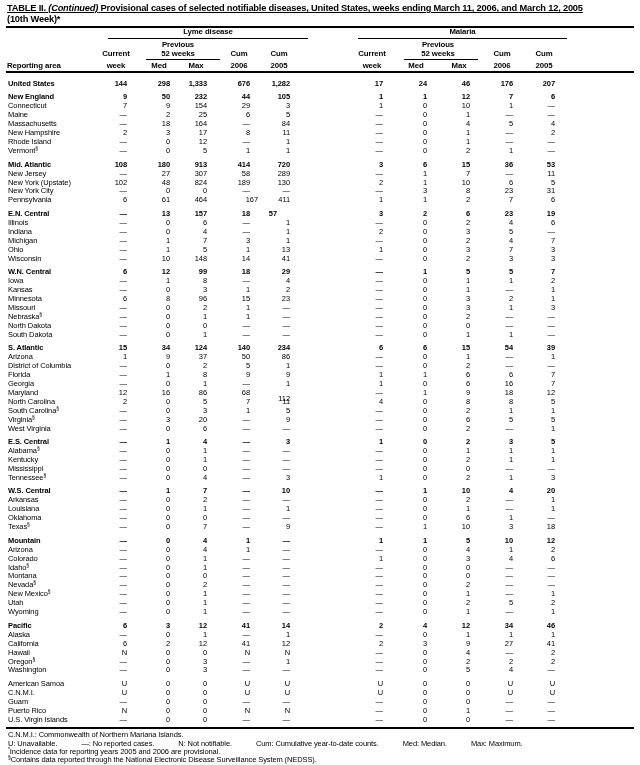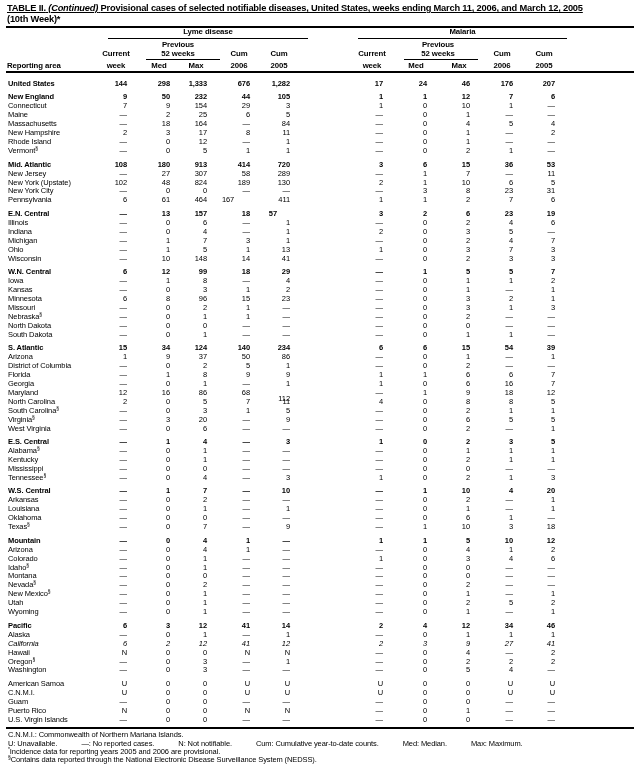--- a/index.html
+++ b/index.html
@@ -224,21 +224,21 @@
         <span class="cell" style="left: 383px;">3</span>
         <span class="cell" style="left: 426px;">8</span>
         <span class="cell" style="left: 469px;">23</span>
         <span class="cell" style="left: 511px;">31</span>
       </div>
       <div class="trow" style="top: 195.4px;">
         <span class="area">Pennsylvania</span>
         <span class="cell" style="left: 83px;">6</span>
         <span class="cell" style="left: 126px;">61</span>
         <span class="cell" style="left: 163px;">464</span>
-        <span class="cell" style="left: 206px; text-align: center;">167</span>
+        <span class="cell" style="left: 214px;">167</span>
         <span class="cell" style="left: 246px;">411</span>
         <span class="cell" style="left: 339px;">1</span>
         <span class="cell" style="left: 383px;">1</span>
         <span class="cell" style="left: 426px;">2</span>
         <span class="cell" style="left: 469px;">7</span>
         <span class="cell" style="left: 511px;">6</span>
       </div>
       <div class="trow bold" style="top: 208.85px;">
         <span class="area">E.N. Central</span>
         <span class="cell" style="left: 83px;">—</span>
@@ -817,21 +817,21 @@
         <span class="cell" style="left: 126px;">0</span>
         <span class="cell" style="left: 163px;">1</span>
         <span class="cell" style="left: 206px;">—</span>
         <span class="cell" style="left: 246px;">1</span>
         <span class="cell" style="left: 339px;">—</span>
         <span class="cell" style="left: 383px;">0</span>
         <span class="cell" style="left: 426px;">1</span>
         <span class="cell" style="left: 469px;">1</span>
         <span class="cell" style="left: 511px;">1</span>
       </div>
-      <div class="trow" style="top: 638.6px; font-style: italic;">
+      <div class="trow" style="top: 638.6px;">
         <span class="area">California</span>
         <span class="cell" style="left: 83px;">6</span>
         <span class="cell" style="left: 126px;">2</span>
         <span class="cell" style="left: 163px;">12</span>
         <span class="cell" style="left: 206px;">41</span>
         <span class="cell" style="left: 246px;">12</span>
         <span class="cell" style="left: 339px;">2</span>
         <span class="cell" style="left: 383px;">3</span>
         <span class="cell" style="left: 426px;">9</span>
         <span class="cell" style="left: 469px;">27</span>

